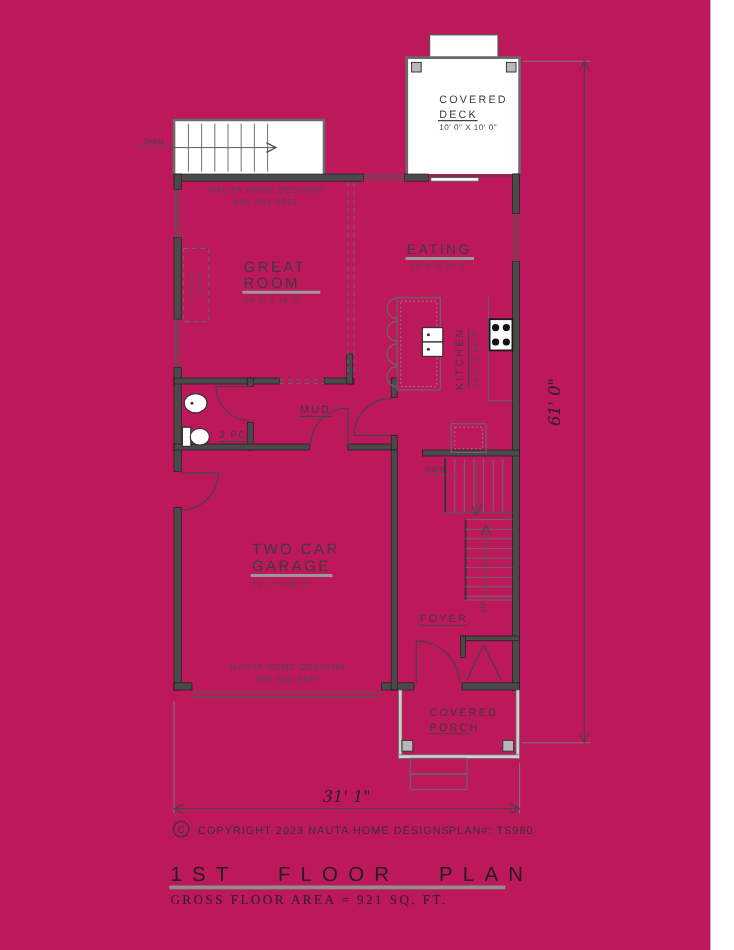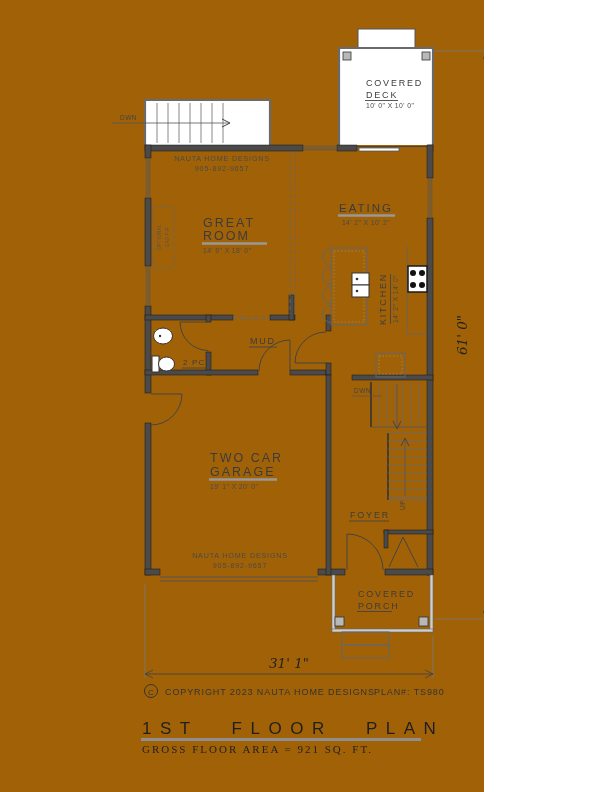--- a/index.html
+++ b/index.html
@@ -1,16 +1,16 @@
 <!DOCTYPE html>
 <html><head>
 <meta charset="utf-8">
 <style>
   html,body{margin:0;padding:0;background:#fff;}
-  .page{position:relative;width:484px;height:792px;background:#a16207;overflow:hidden;}
+  .page{position:relative;width:592px;height:792px;background:#be185d;overflow:hidden;}
   svg{position:absolute;left:0;top:0;}
   text{font-family:"Liberation Sans",sans-serif;fill:#3c3c3c;}
   .w{fill:#4a4a4a;stroke:#161616;stroke-width:.5;}
   .thin{stroke:#666;stroke-width:1;fill:none;}
   .shell{stroke:#6a6a6a;stroke-width:2.2;fill:#ffffff;}
   .fix{stroke:#333;stroke-width:1;fill:#fff;}
   .tread{stroke:#6b6b6b;stroke-width:.8;}
   .door{stroke:#444;stroke-width:1;fill:none;}
   .dash{stroke:#666;stroke-width:.9;fill:none;stroke-dasharray:4 3;}
   .dot{stroke:#999;stroke-width:.6;fill:none;stroke-dasharray:1.5 2;}

